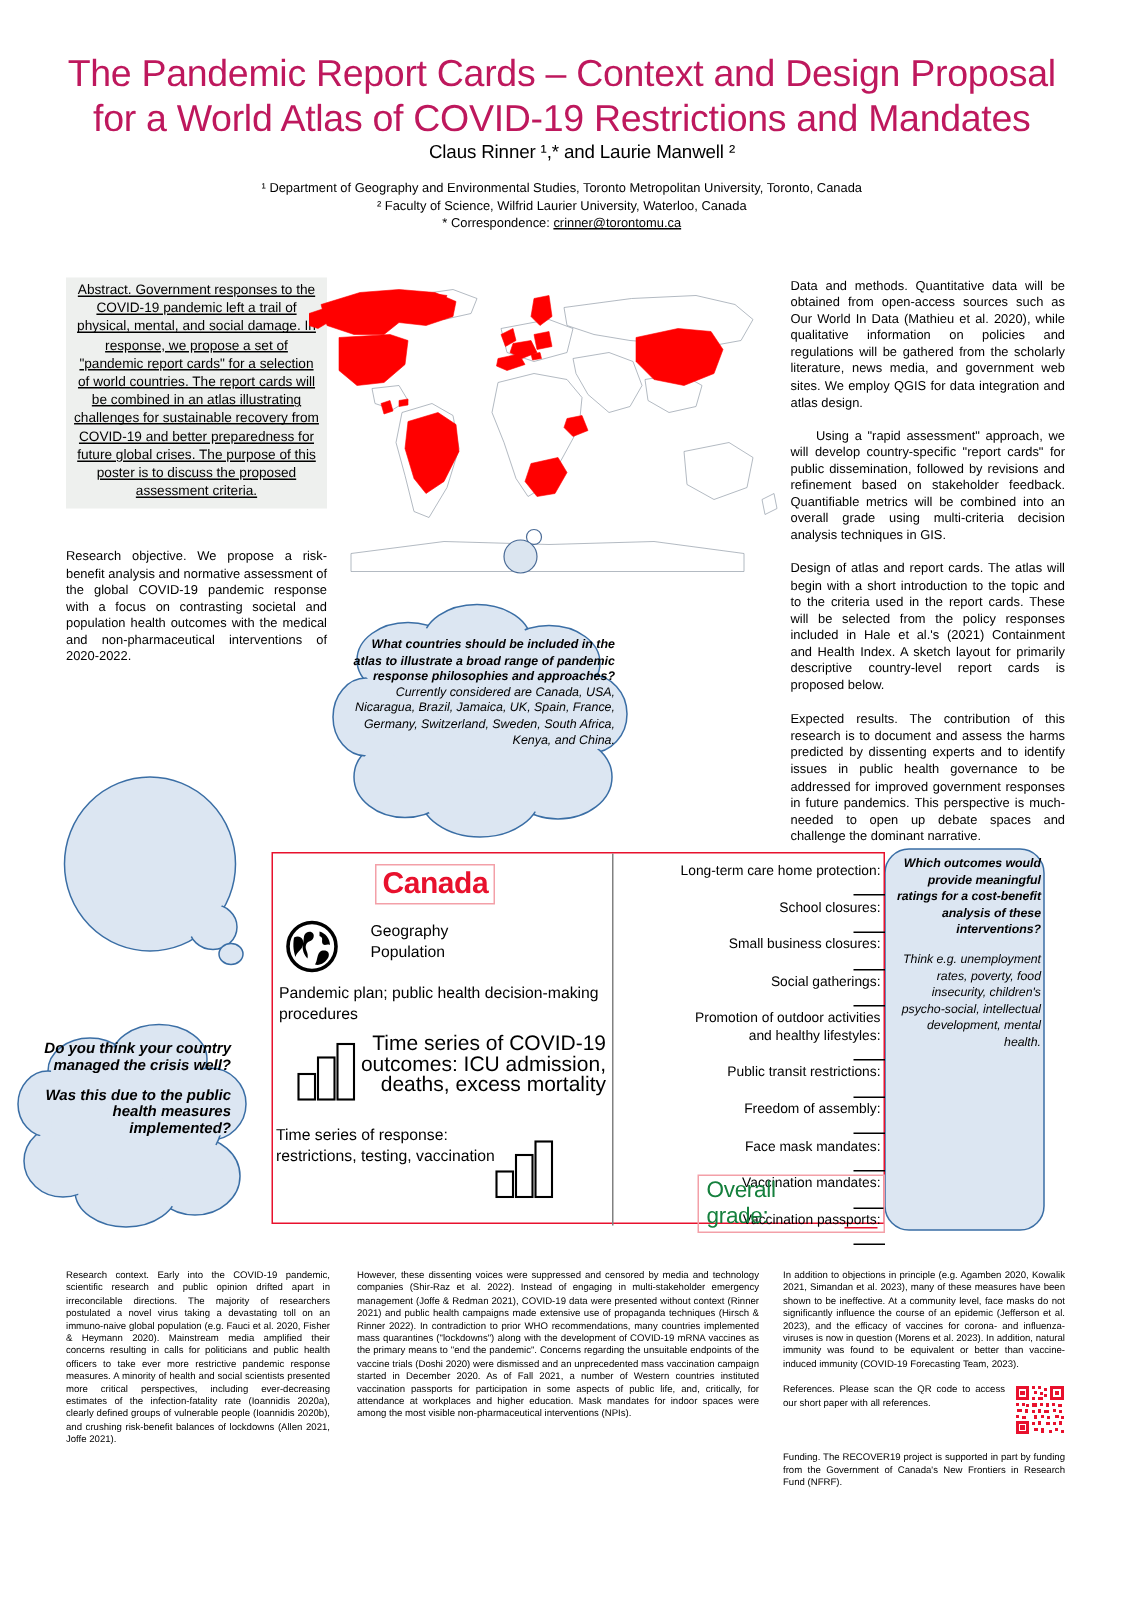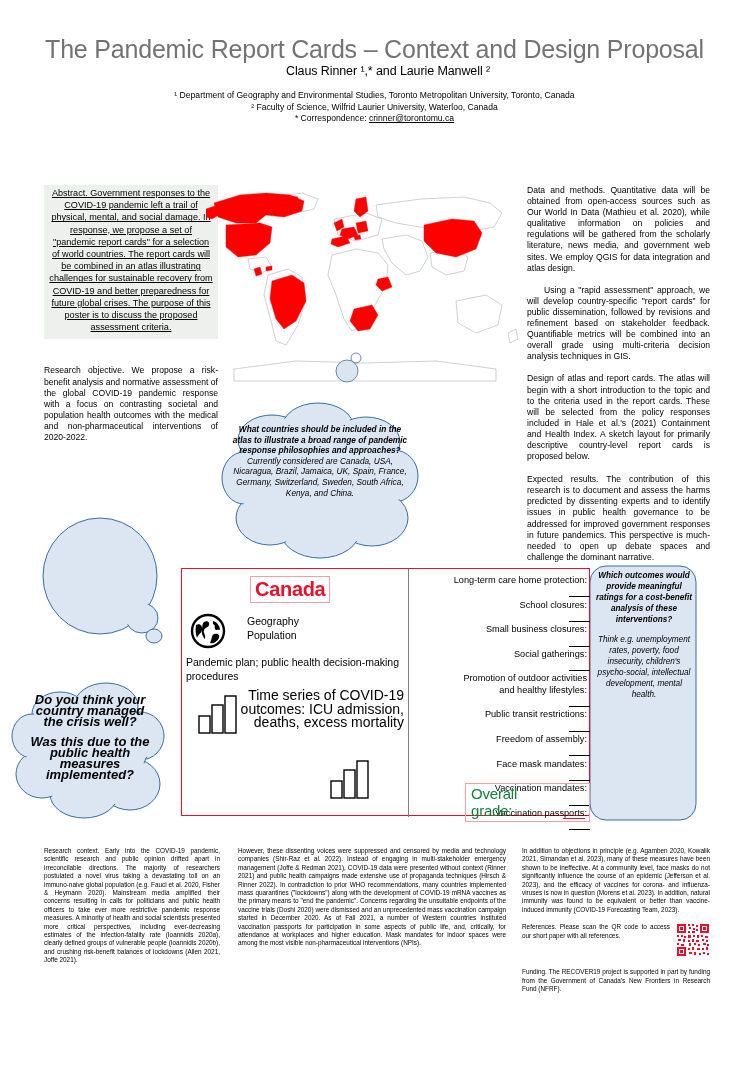--- a/index.html
+++ b/index.html
@@ -16,21 +16,21 @@
   .poster {
     position: absolute;
     left: 0; top: 0;
     width: 749px; height: 1067px;
   }
 
   
   .header { position: absolute; left: 0; top: 34px; width: 749px; text-align: center; }
   .title {
     font-size: 25px; line-height: 30px; font-weight: 400;
-    letter-spacing: -0.2px; color: #737373; margin: 0 auto; width: 690px;
+    letter-spacing: -0.2px; color: #be185d; margin: 0 auto; width: 690px;
   }
   .authors {
     margin-top: 0; font-size: 12.5px; font-weight: normal; letter-spacing: -0.1px; padding-left: 27px;
   }
   .affil { margin-top: 12px; font-size: 8.6px; line-height: 11.5px; }
   .affil .email { text-decoration: underline; }
 
   
   .col-left { position: absolute; left: 44px; top: 185px; width: 174px; }
   .col-right { position: absolute; left: 527px; top: 185px; width: 183px; }
@@ -47,21 +47,21 @@
   .col-right .para.first { margin-bottom: 11px; }
   .indent { text-indent: 17px; display: block; }
 
   
   .map-wrap { position: absolute; left: 206px; top: 183px; width: 320px; height: 205px; }
   .map-wrap svg { display: block; }
 
   
   .bubble-text {
     position: absolute; z-index: 6;
-    font-style: italic; text-align: center; color: #000;
+    font-style: italic; text-align: right; color: #000;
   }
   .bubble-text .q { font-weight: bold; }
 
   .cloud { position: absolute; z-index: 5; }
   .cloud svg { display: block; overflow: visible; }
 
   
   .report-card {
     position: absolute; left: 181px; top: 568px; width: 409px; height: 248px;
     border: 1.6px solid #e8112d; background: #fff; z-index: 7;
@@ -128,20 +128,21 @@
   .refblock { position: relative; min-height: 36px; padding-right: 40px; }
 </style>
 </head>
 <body>
 
 <div class="poster">
 
   <div class="header">
     <div class="title">
       <div>The Pandemic Report Cards – Context and Design Proposal</div>
+      <div>for a World Atlas of COVID-19 Restrictions and Mandates</div>
     </div>
     <div class="authors">Claus Rinner ¹,* and Laurie Manwell ²</div>
     <div class="affil">
       <div>¹ Department of Geography and Environmental Studies, Toronto Metropolitan University, Toronto, Canada</div>
       <div>² Faculty of Science, Wilfrid Laurier University, Waterloo, Canada</div>
       <div>
         <span>* Correspondence: </span><span class="email">crinner@torontomu.ca</span>
       </div>
     </div>
   </div>
@@ -284,21 +285,21 @@
         <ellipse cx="94" cy="28" rx="30" ry="21"></ellipse>
         <ellipse cx="128" cy="58" rx="22" ry="22"></ellipse>
         <ellipse cx="118" cy="106" rx="28" ry="24"></ellipse>
         <ellipse cx="72" cy="116" rx="32" ry="22"></ellipse>
         <ellipse cx="30" cy="96" rx="24" ry="22"></ellipse>
         <ellipse cx="20" cy="58" rx="18" ry="20"></ellipse>
         <ellipse cx="78" cy="70" rx="56" ry="40"></ellipse>
       </g>
     </svg>
   </div>
-  <div class="bubble-text" style="left:26px; top:694px; width:128px; font-size:13px; line-height:11px;">
+  <div class="bubble-text" style="left:26px; top:694px; width:128px; font-size:10px; line-height:11px;">
     <div class="q">Do you think your country managed the crisis well?</div>
     <div style="height:9px;"></div>
     <div class="q">Was this due to the public health measures implemented?</div>
   </div>
 
   <div class="cloud" style="left:560px; top:562px;">
     <svg width="180" height="262" viewBox="0 0 180 262">
       <path d="M60,136 L6,166 L58,172 Z" fill="#dce6f2" stroke="#3a6ea5" stroke-width="1"></path>
       <rect x="30" y="4" width="106" height="254" rx="16" ry="16" fill="#dce6f2" stroke="#3a6ea5" stroke-width="1"></rect>
     </svg>
@@ -334,20 +335,21 @@
 
       <div class="bars-a">
         <svg width="46" height="40" viewBox="0 0 46 40">
           <rect x="1" y="22" width="11" height="17" fill="#fff" stroke="#000" stroke-width="1.4"></rect>
           <rect x="14" y="11" width="11" height="28" fill="#fff" stroke="#000" stroke-width="1.4"></rect>
           <rect x="27" y="2" width="11" height="37" fill="#fff" stroke="#000" stroke-width="1.4"></rect>
         </svg>
       </div>
       <div class="outcomes">Time series of COVID-19 outcomes: ICU admission, deaths, excess mortality</div>
 
+      <div class="response">Time series of response: restrictions, testing, vaccination</div>
       <div class="bars-b">
         <svg width="46" height="40" viewBox="0 0 46 40">
           <rect x="1" y="22" width="11" height="17" fill="#fff" stroke="#000" stroke-width="1.4"></rect>
           <rect x="14" y="11" width="11" height="28" fill="#fff" stroke="#000" stroke-width="1.4"></rect>
           <rect x="27" y="2" width="11" height="37" fill="#fff" stroke="#000" stroke-width="1.4"></rect>
         </svg>
       </div>
     </div>
 
     <div class="rc-right">

